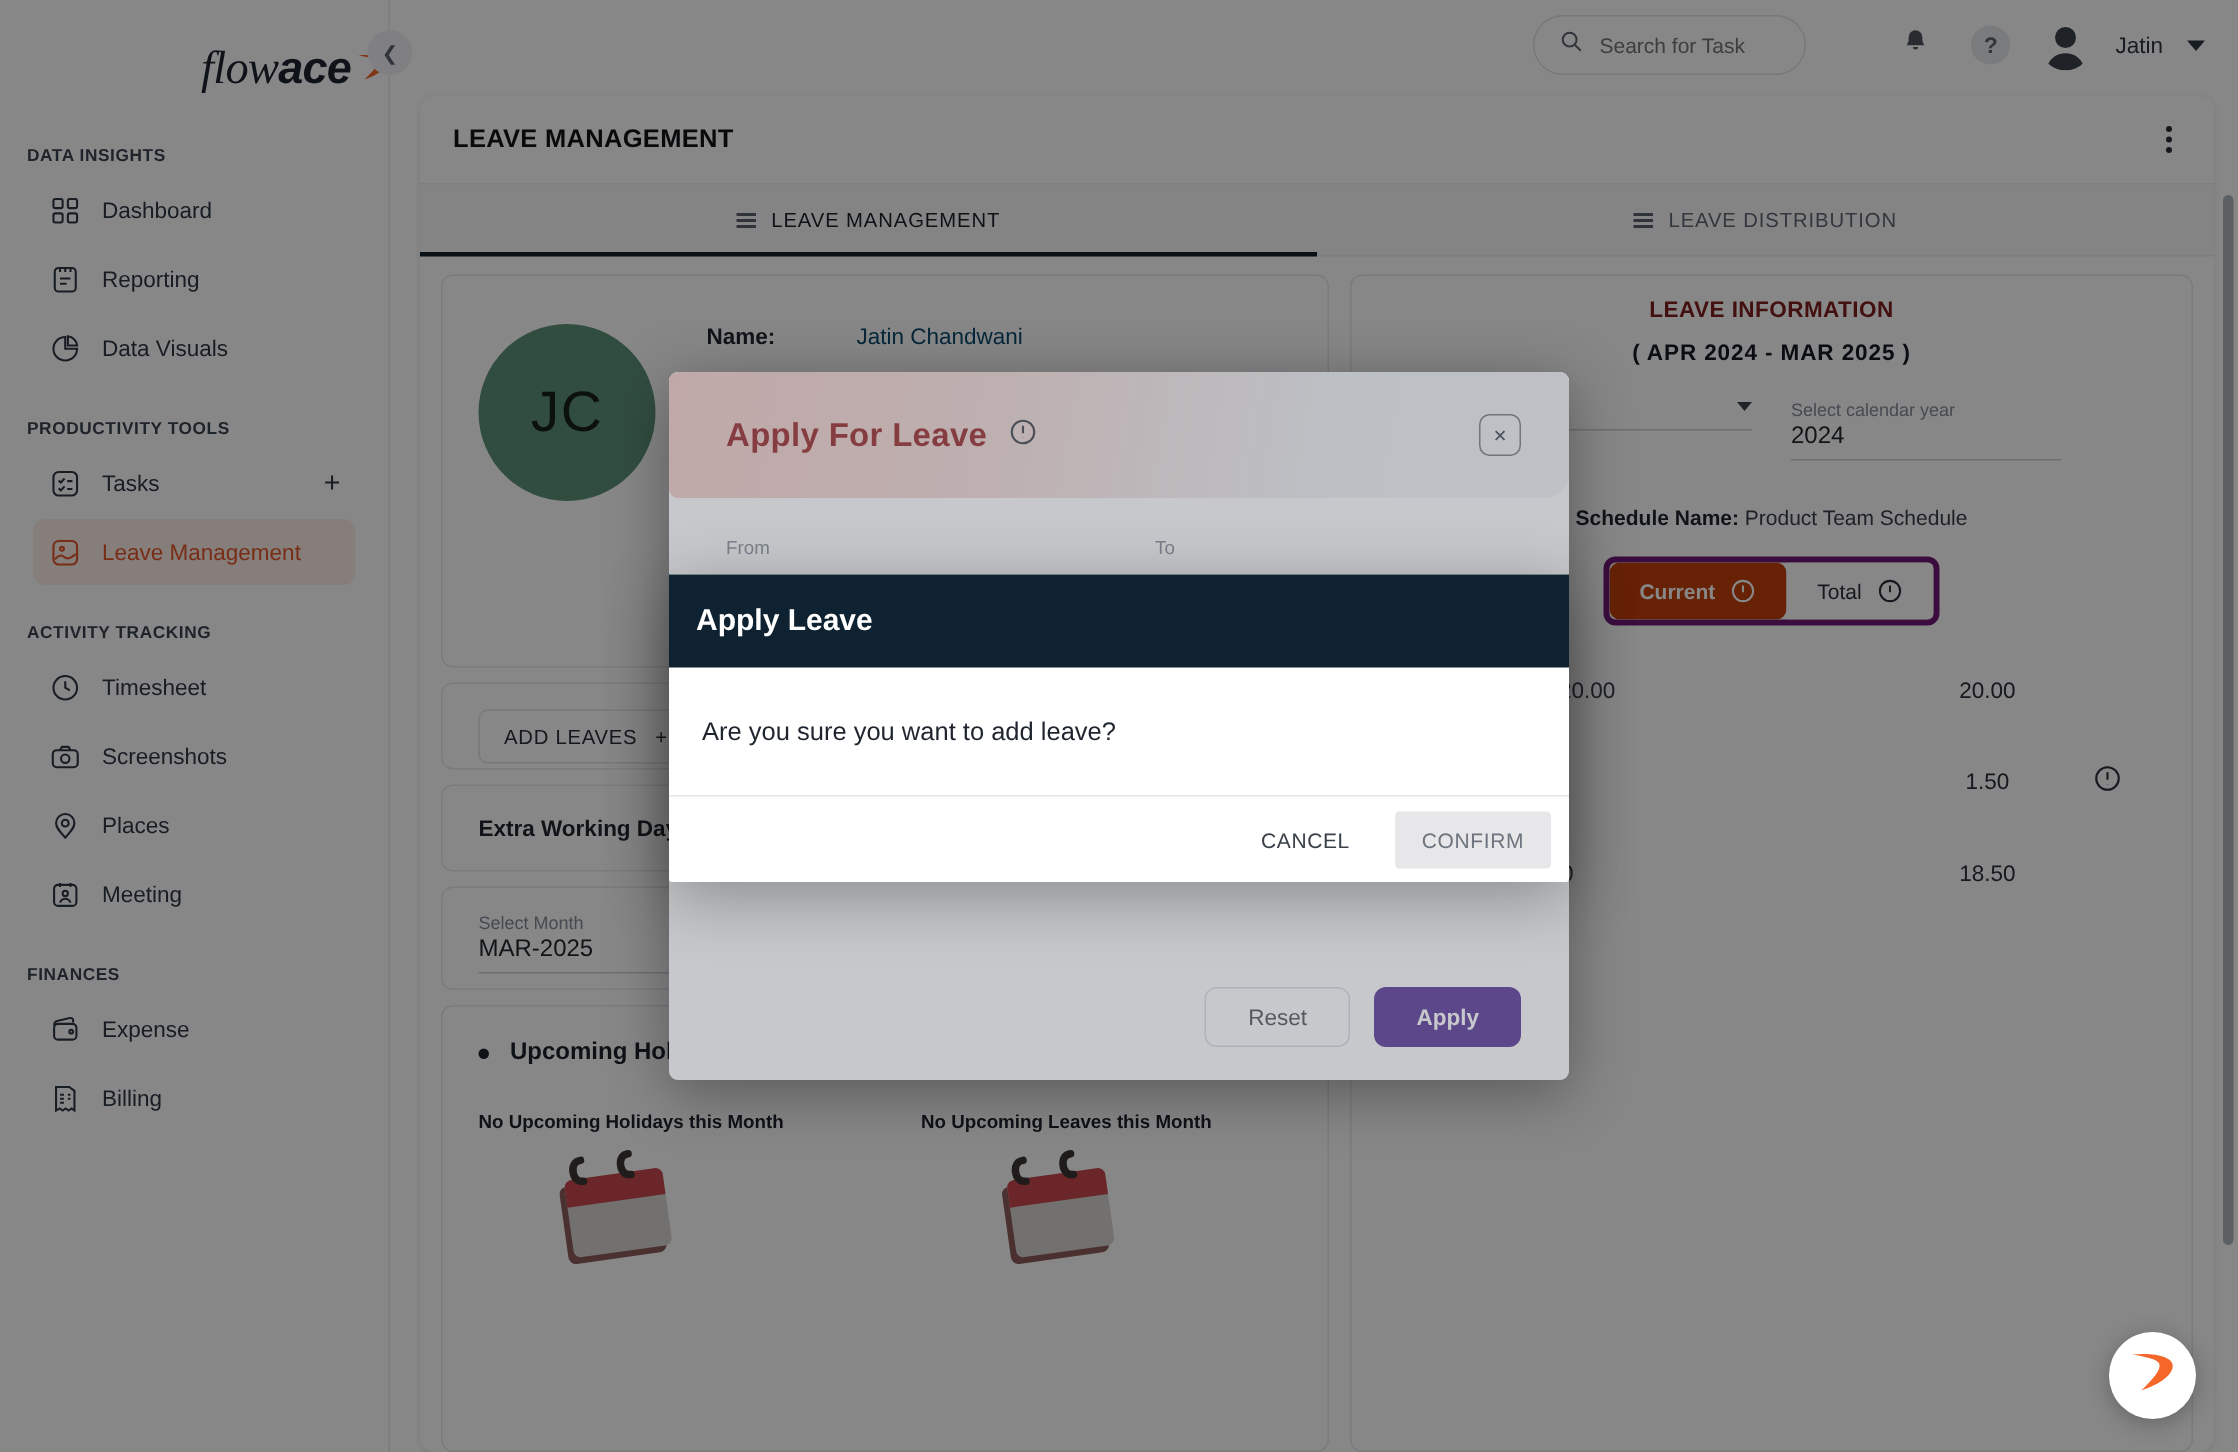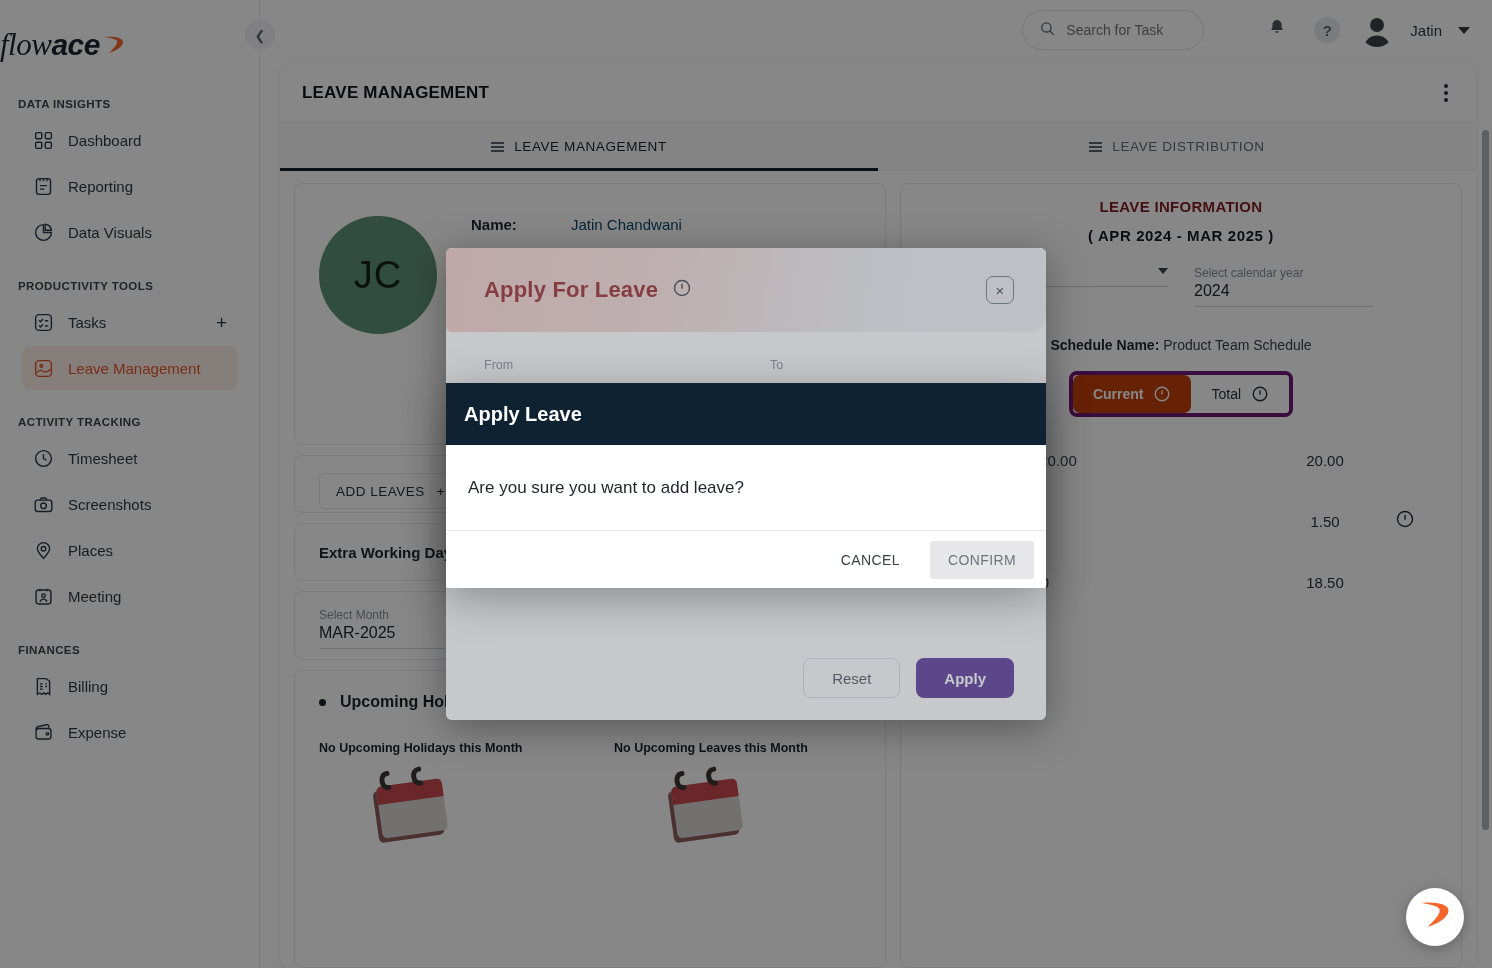--- a/index.html
+++ b/index.html
@@ -17,21 +17,21 @@
   .dim { position: absolute; inset: 0; background: rgba(0,0,0,0.47); z-index: 40; }
 
   
   .sidebar {
     width: 260px; height: 968px; flex: 0 0 260px;
     background: #ffffff;
     border-right: 1px solid #e8e8ec;
     padding-top: 18px;
     position: relative;
   }
-  .logo-wrap { display:flex; justify-content:flex-start; align-items:center; height: 54px; }
+  .logo-wrap { display:flex; justify-content:flex-end; align-items:center; height: 54px; }
   .logo { font-size: 30px; letter-spacing: -0.5px; color:#1d2430; display:flex; align-items:baseline; }
   .logo .flow { font-style: italic; font-weight: 400; font-family:"Liberation Serif", serif; font-size: 31px;}
   .logo .ace  { font-style: italic; font-weight: 700; font-family:"Liberation Sans", sans-serif; font-size: 30px;}
   .logo .swoosh { margin-left: 3px; }
 
   .nav-section-title {
     font-size: 11.5px; font-weight: 700; color: #3b4250;
     letter-spacing: 0.4px; padding: 0 0 0 18px; margin: 26px 0 8px;
   }
   .nav-item {
@@ -347,36 +347,36 @@
             </svg>
         </span>
         <span class="label">Meeting</span>
       </div>
 
       <div class="nav-section-title">FINANCES</div>
 
       <div class="nav-item">
         <span class="ico">
           <svg viewBox="0 0 24 24" fill="none" stroke="#2f3845" stroke-width="1.6">
-              <path d="M5 3h10l4 3v15l-2.2-1.6L14.5 21l-2.2-1.6L10 21l-2.2-1.6L5 21z"></path>
-              <path d="M8 9h3M8 12h3M8 15h3M14 9h2M14 12h2"></path>
-            </svg>
-        </span>
-        <span class="label">Billing</span>
-      </div>
-
-      <div class="nav-item">
-        <span class="ico">
-          <svg viewBox="0 0 24 24" fill="none" stroke="#2f3845" stroke-width="1.6">
               <path d="M3.5 8.5c0-2 1-3 3-3.4l9-2c1.5-.3 2.5.4 2.5 1.9v1.5"></path>
               <rect x="3.5" y="7.5" width="17" height="12" rx="3"></rect>
               <circle cx="16.5" cy="13.5" r="1.4"></circle>
             </svg>
         </span>
         <span class="label">Expense</span>
+      </div>
+
+      <div class="nav-item">
+        <span class="ico">
+          <svg viewBox="0 0 24 24" fill="none" stroke="#2f3845" stroke-width="1.6">
+              <path d="M5 3h10l4 3v15l-2.2-1.6L14.5 21l-2.2-1.6L10 21l-2.2-1.6L5 21z"></path>
+              <path d="M8 9h3M8 12h3M8 15h3M14 9h2M14 12h2"></path>
+            </svg>
+        </span>
+        <span class="label">Billing</span>
       </div>
     </aside>
 
     <section class="main">
 
       <div class="collapse-btn">
         <span>❮</span>
       </div>
 
       <header class="topbar">

